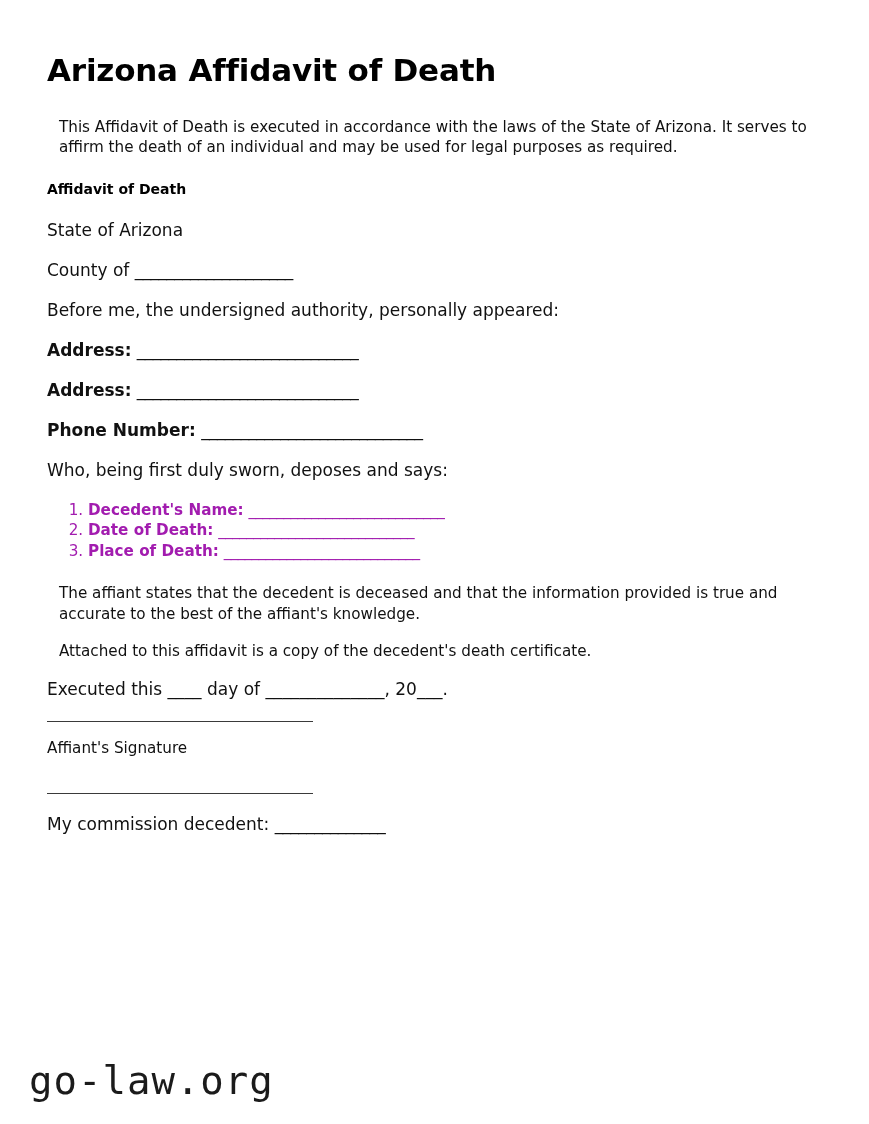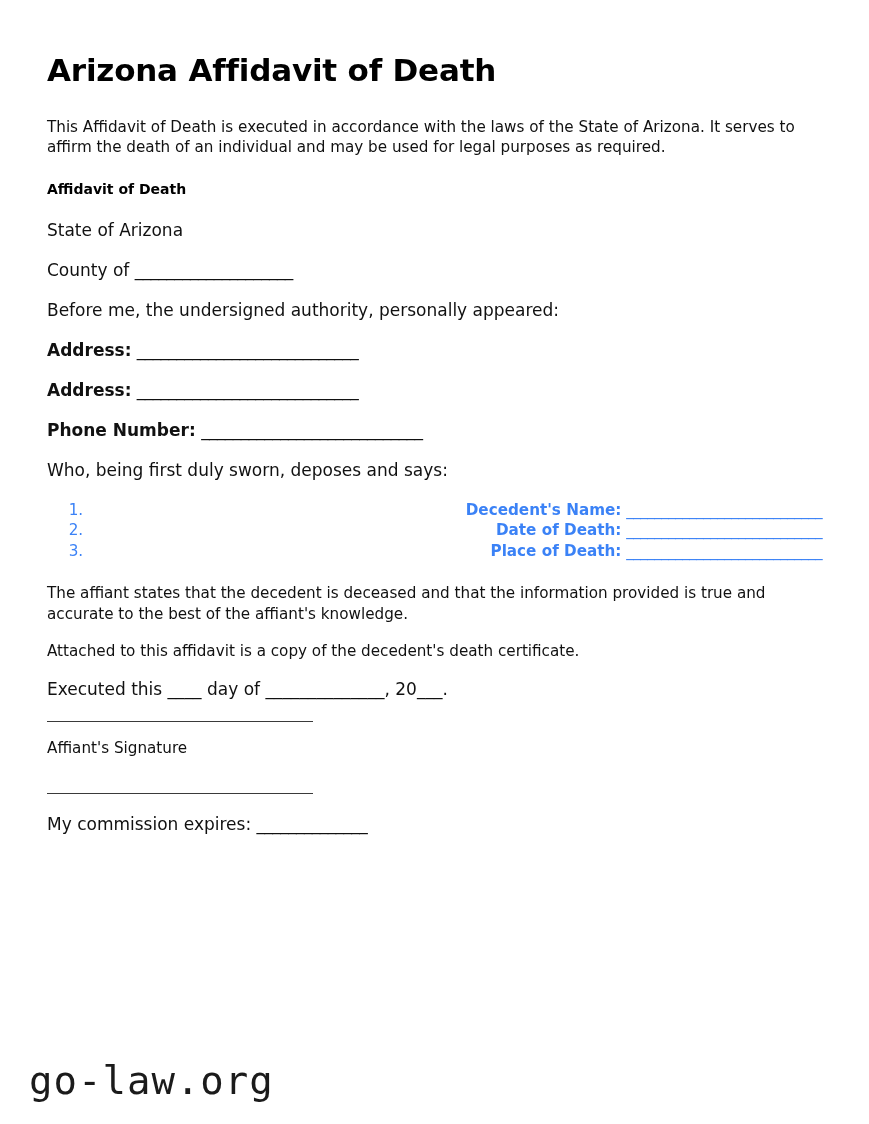--- a/index.html
+++ b/index.html
@@ -33,21 +33,21 @@
     font-size: 31px;
     font-weight: bold;
     line-height: 1.18;
     margin: 0 0 28px 0;
     letter-spacing: -0.2px;
     color: #000;
   }
   p.para {
     font-size: 15.2px;
     line-height: 20.5px;
-    margin: 0 0 21px 0;
+    margin: 0 0 21px 12px;
     color: #111;
   }
   p.para.tight {
     margin-bottom: 17px;
   }
   .sec-head {
     font-size: 14px;
     font-weight: bold;
     line-height: 20px;
     margin: 0 0 21px 0;
@@ -68,23 +68,22 @@
   }
   ol.facts {
     margin: 0 0 22px 0;
     padding-left: 41px;
     font-size: 15.2px;
     line-height: 20.5px;
   }
   ol.facts li {
     margin: 0;
     padding: 0;
-    color: #3b82f6;
+    color: #a21caf;
     white-space: nowrap;
-    text-align: right;
   }
   ol.facts li b {
     font-weight: bold;
   }
   .sig-rule {
     width: 266px;
     height: 0;
     border-bottom: 1.6px solid #3a3a3a;
     margin: 0 0 16px 0;
   }
@@ -147,18 +146,18 @@
 
     <p class="para tight">Attached to this affidavit is a copy of the decedent's death certificate.</p>
 
     <div class="line-item">Executed this ____ day of ______________, 20___.</div>
 
     <div class="sig-rule first"></div>
     <div class="sig-label">Affiant's Signature</div>
 
     <div class="sig-rule second"></div>
 
-    <div class="line-item" style="margin-top:20px;"><span>My commission expires: </span><span class="blank">______________</span></div>
+    <div class="line-item" style="margin-top:20px;"><span>My commission decedent: </span><span class="blank">______________</span></div>
 
   </div>
 
   <div class="watermark">go-law.org</div>
 </div>
 
 </body></html>

